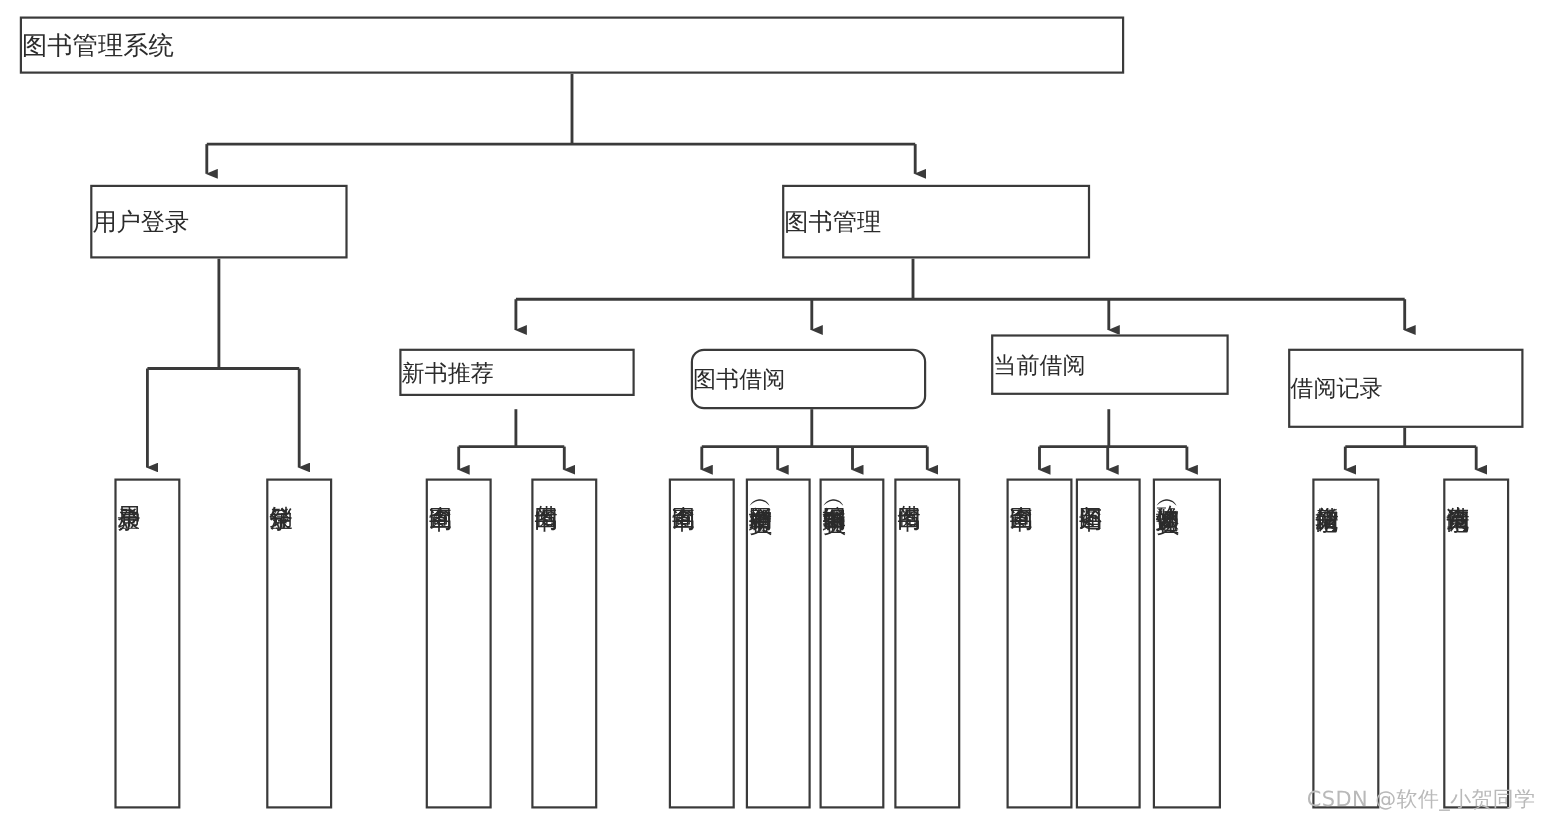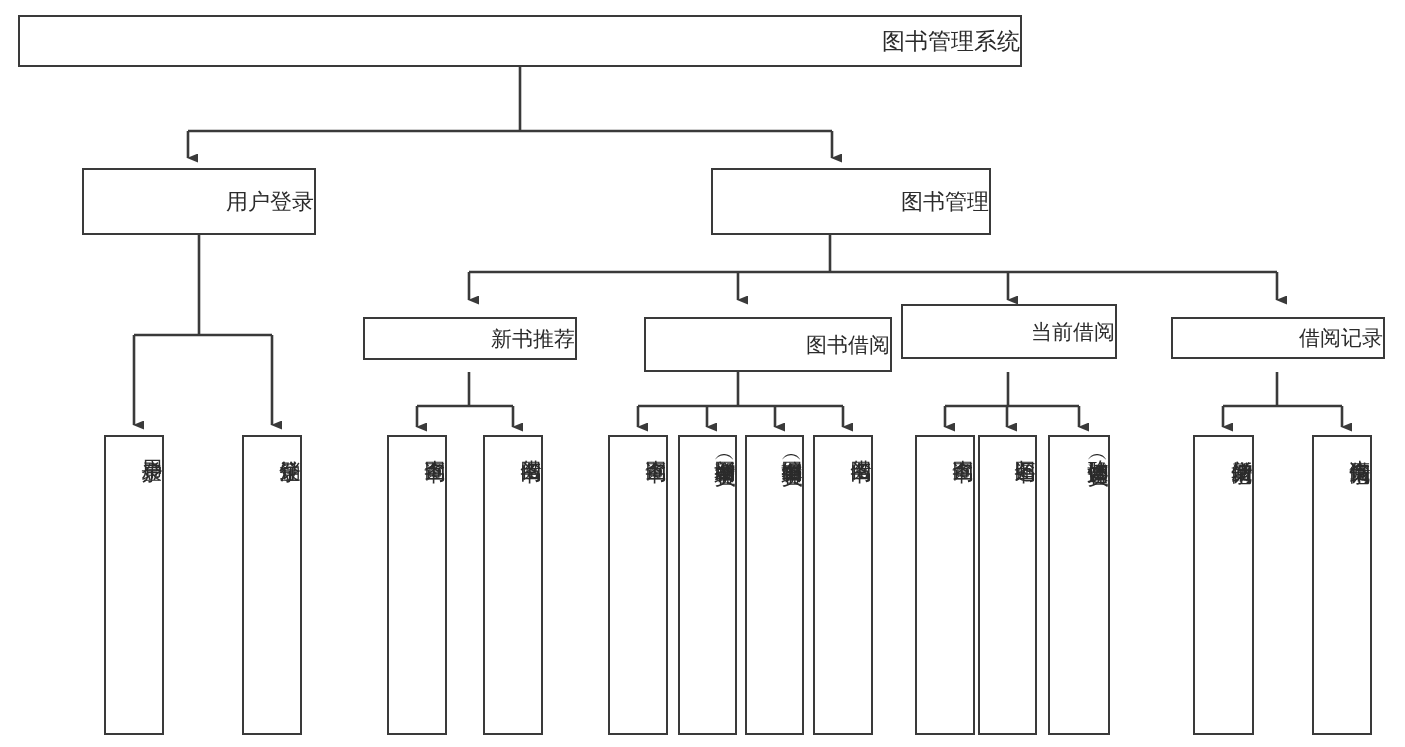--- a/index.html
+++ b/index.html
@@ -24,21 +24,21 @@
     pointer-events: none;
   }
   .node {
     position: absolute;
     box-sizing: border-box;
     border: 2px solid #3a3a3a;
     background: #ffffff;
     color: #2b2b2b;
     display: flex;
     align-items: center;
-    justify-content: flex-end;
+    justify-content: flex-start;
     text-align: center;
   }
   .node.root {
     font-size: 23px;
   }
   .node.level2 {
     font-size: 22px;
   }
   .node.level3 {
     font-size: 21px;
@@ -130,27 +130,27 @@
   <div class="node level2" style="left:82px; top:168px; width:234px; height:67px;">
     <span class="node-label">用户登录</span>
   </div>
   <div class="node level2" style="left:711px; top:168px; width:280px; height:67px;">
     <span class="node-label">图书管理</span>
   </div>
 
   <div class="node level3" style="left:363px; top:317px; width:214px; height:43px;">
     <span class="node-label">新书推荐</span>
   </div>
-  <div class="node level3" style="left:644px; top:317px; width:248px; height:55px;">
+  <div class="node level3" style="left:628px; top:317px; width:214px; height:55px;border-radius:12px;">
     <span class="node-label">图书借阅</span>
   </div>
   <div class="node level3" style="left:901px; top:304px; width:216px; height:55px;">
     <span class="node-label">当前借阅</span>
   </div>
-  <div class="node level3" style="left:1171px; top:317px; width:214px; height:42px;font-family:Liberation Mono, monospace;">
+  <div class="node level3" style="left:1171px; top:317px; width:214px; height:72px;font-family:Liberation Mono, monospace;">
     <span class="node-label">借阅记录</span>
   </div>
 
   <div class="node leaf" style="left:104px; top:435px; width:60px; height:300px;">
     <span class="leaf-label">用户登录</span>
   </div>
   <div class="node leaf" style="left:242px; top:435px; width:60px; height:300px;">
     <span class="leaf-label">注销登录</span>
   </div>
 
@@ -184,14 +184,15 @@
     <span class="leaf-label">确认归还（管理员）</span>
   </div>
 
   <div class="node leaf" style="left:1193px; top:435px; width:61px; height:300px;">
     <span class="leaf-label">新增借阅记录</span>
   </div>
   <div class="node leaf" style="left:1312px; top:435px; width:60px; height:300px;">
     <span class="leaf-label">查询借阅记录</span>
   </div>
 
+  <div id="watermark">CSDN @软件_小贺同学</div>
 
 </div>
 
 </body></html>

